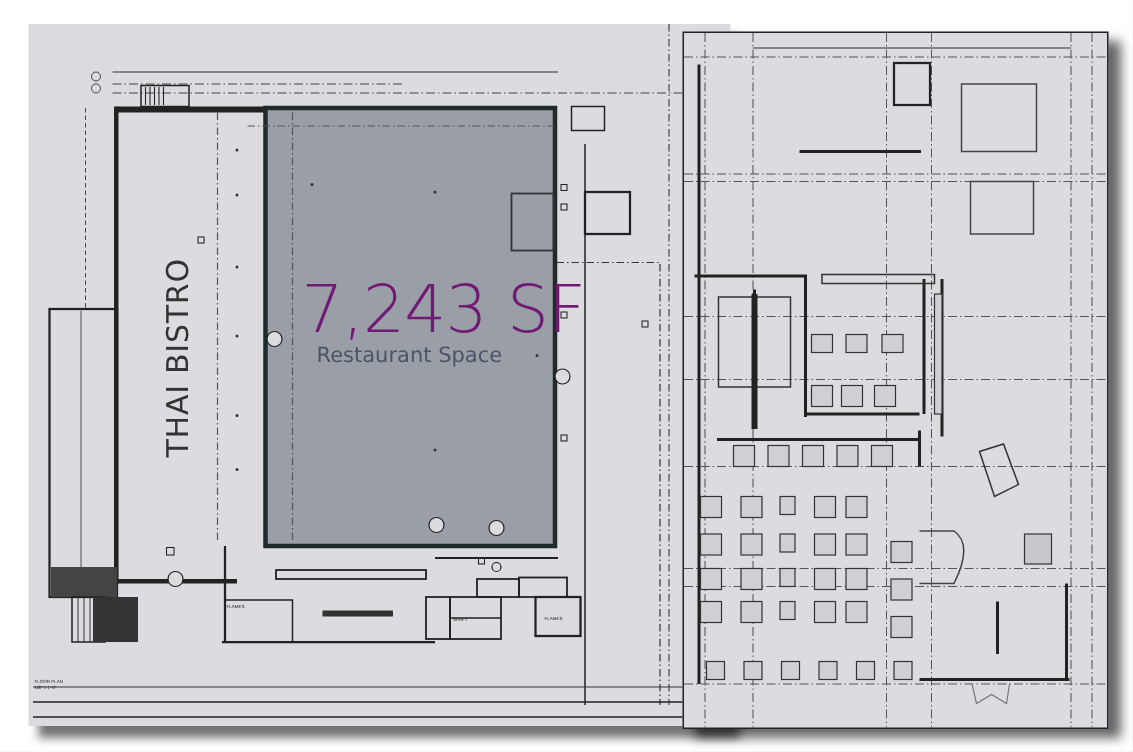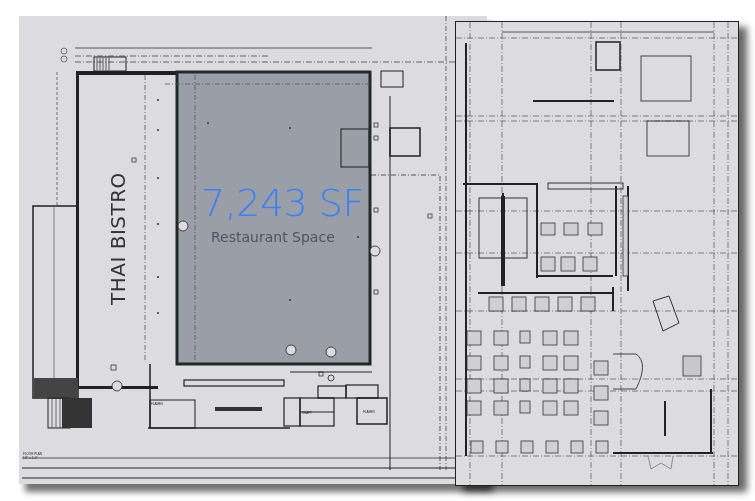--- a/index.html
+++ b/index.html
@@ -1,21 +1,21 @@
 <!DOCTYPE html>
 <html><head>
 <meta charset="utf-8">
 <style>
   html,body{margin:0;padding:0;background:#ffffff;}
   body{width:755px;height:501px;position:relative;overflow:hidden;font-family:"Liberation Sans",sans-serif;}
   .sheet{position:absolute;background:#dcdce0;}
   #sheet-left{left:19px;top:16px;width:468px;height:468px;box-shadow:6px 8px 6px rgba(0,0,0,0.55);}
   #sheet-right{left:455px;top:21px;width:282px;height:463px;border:1px solid #222;box-shadow:8px 6px 7px rgba(0,0,0,0.6);}
   svg{position:absolute;left:0;top:0;}
-  .sf-label{position:absolute;left:201px;top:181px;font-size:38px;color:#3b82f6;letter-spacing:-0.5px;font-family:"DejaVu Sans",sans-serif;font-weight:300;}
+  .sf-label{position:absolute;left:201px;top:181px;font-size:44px;color:#701a75;letter-spacing:-0.5px;font-family:"DejaVu Sans",sans-serif;font-weight:300;}
   .sf-sub{position:absolute;left:211px;top:229px;font-size:14px;color:#4a5566;font-family:"DejaVu Sans",sans-serif;}
   .tenant{position:absolute;left:106px;top:305px;transform:rotate(-90deg);transform-origin:left top;font-size:20px;color:#333;font-family:"DejaVu Sans",sans-serif;letter-spacing:0.5px;white-space:nowrap;}
   .tiny{position:absolute;font-size:3px;color:#222;white-space:nowrap;}
 </style>
 </head>
 <body>
 
 <div class="sheet" id="sheet-left">
   <svg width="468" height="468" viewBox="19 16 468 468">
 

